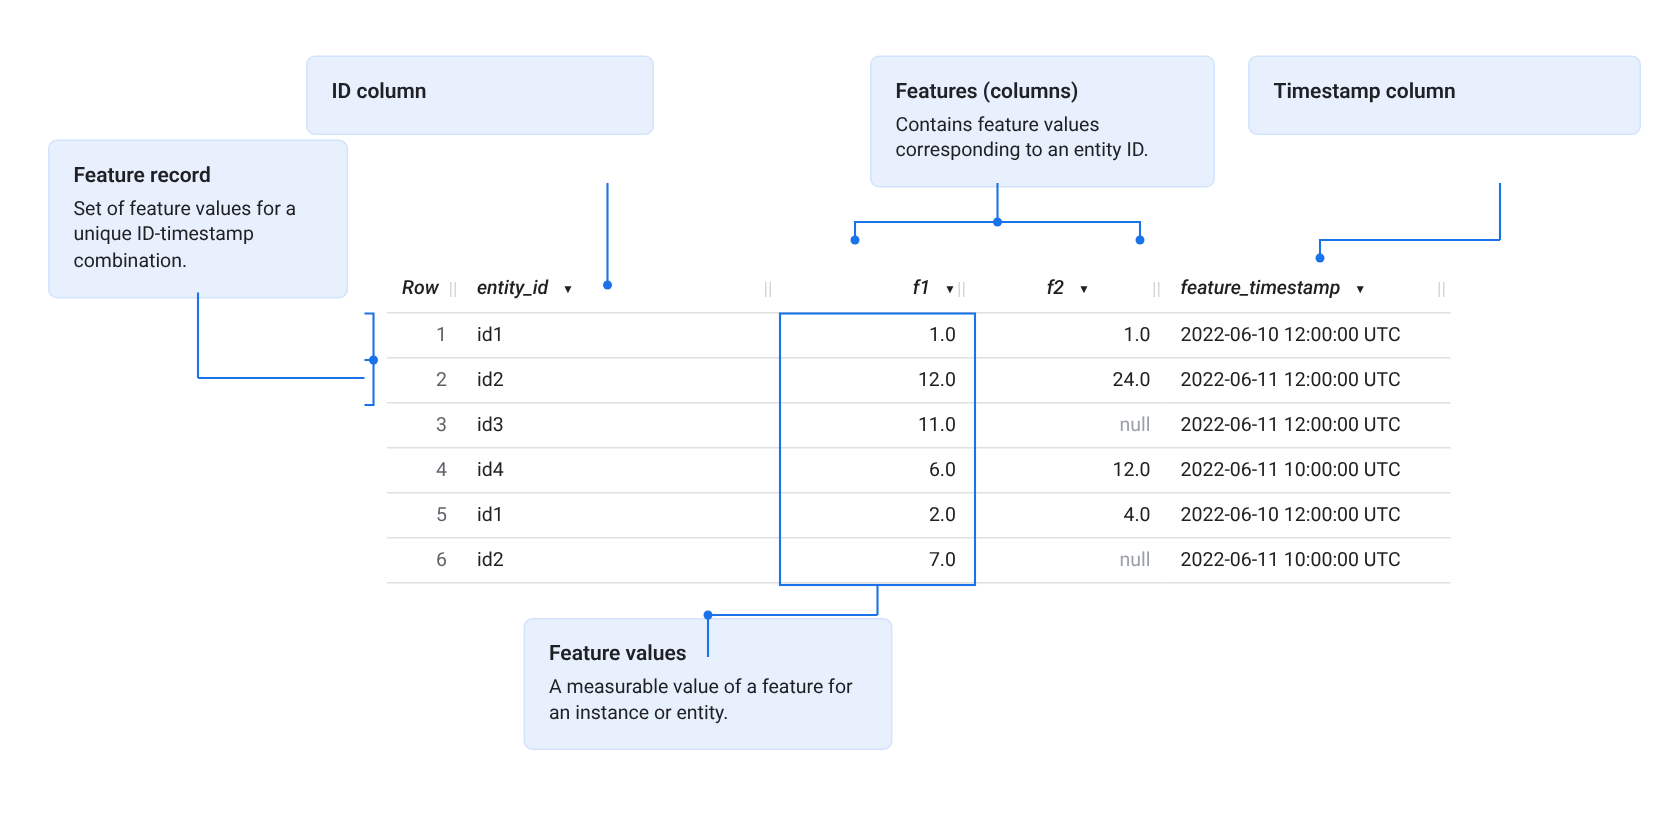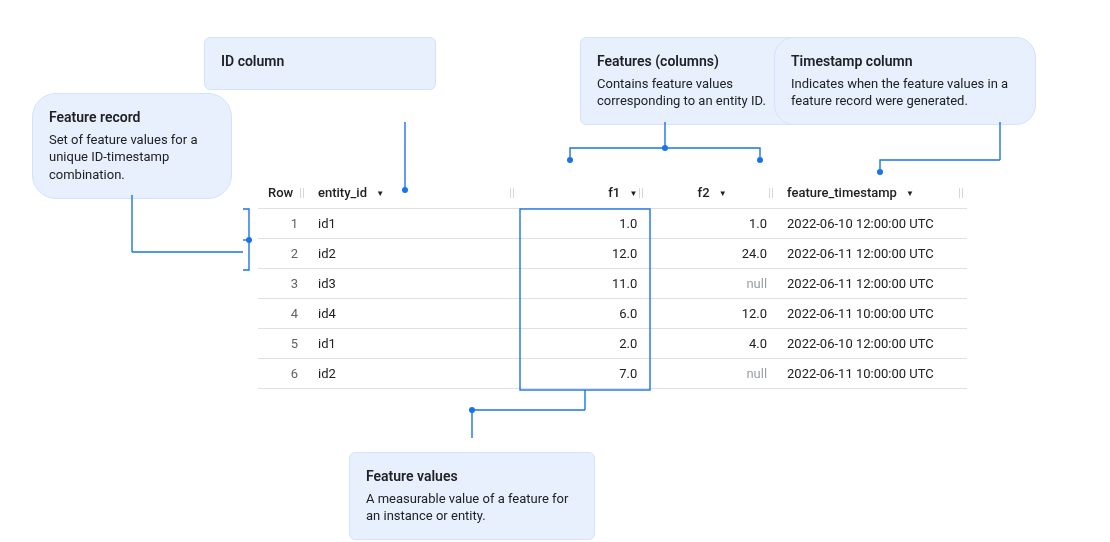--- a/index.html
+++ b/index.html
@@ -55,20 +55,21 @@
     height: 30px;
     padding: 0 10px;
     white-space: nowrap;
   }
   .data-table thead th {
     background: #fff;
     font-weight: 500;
     text-align: left;
     color: var(--text-main);
     position: relative;
+    font-style: italic;
   }
   .data-table thead th.sortable::after {
     content: "▼";
     font-size: 8px;
     margin-left: 6px;
     color: var(--text-main);
     vertical-align: middle;
   }
   .data-table thead th .resizer {
     position: absolute;
@@ -109,40 +110,39 @@
   svg.overlay line, svg.overlay polyline, svg.overlay rect {
     stroke: var(--connector);
     stroke-width: 1.4;
     fill: none;
   }
   svg.overlay circle { fill: var(--connector); }
 </style>
 </head>
 <body>
 
-<div class="callout" style="left:32px; top:93px; width:200px;border-radius:24px;">
+<div class="callout" style="left:32px; top:93px; width:200px;">
   <div class="title">Feature record</div>
   <div class="desc">Set of feature values for a unique ID-timestamp combination.</div>
 </div>
 
 <div class="callout" style="left:204px; top:37px; width:232px;">
   <div class="title">ID column</div>
 </div>
 
 <div class="callout" style="left:580px; top:37px; width:230px;">
   <div class="title">Features (columns)</div>
   <div class="desc">Contains feature values corresponding to an entity ID.</div>
 </div>
 
-<div class="callout" style="left:774px; top:37px; width:262px;border-radius:20px;">
+<div class="callout" style="left:832px; top:37px; width:262px;">
   <div class="title">Timestamp column</div>
-  <div class="desc">Indicates when the feature values in a feature record were generated.</div>
-</div>
-
-<div class="callout" style="left:349px; top:452px; width:246px;">
+</div>
+
+<div class="callout" style="left:349px; top:412px; width:246px;">
   <div class="title">Feature values</div>
   <div class="desc">A measurable value of a feature for an instance or entity.</div>
 </div>
 
 <table class="data-table">
   <thead>
     <tr>
       <th class="col-row">
         <span>Row</span>
         <span class="resizer"></span>

